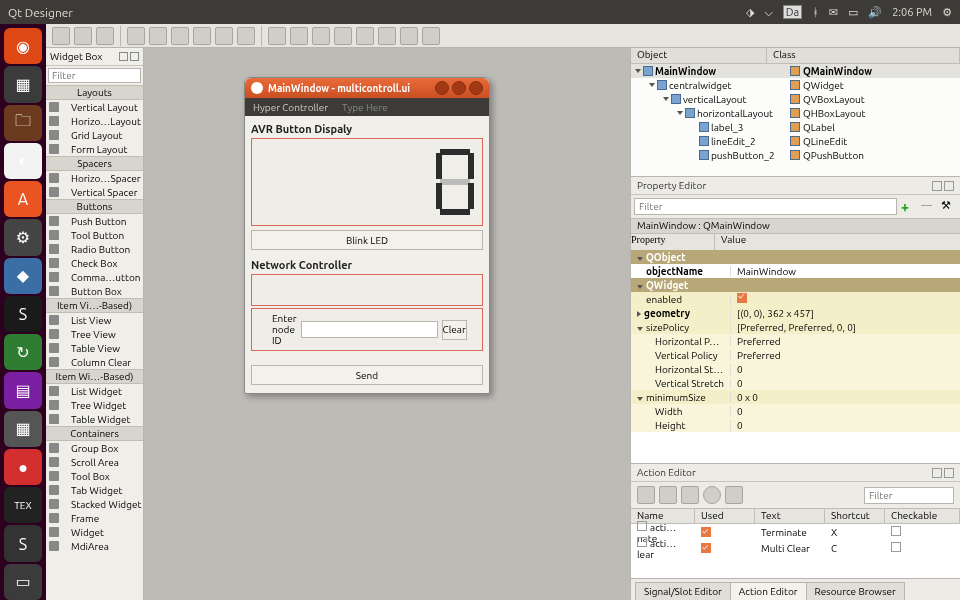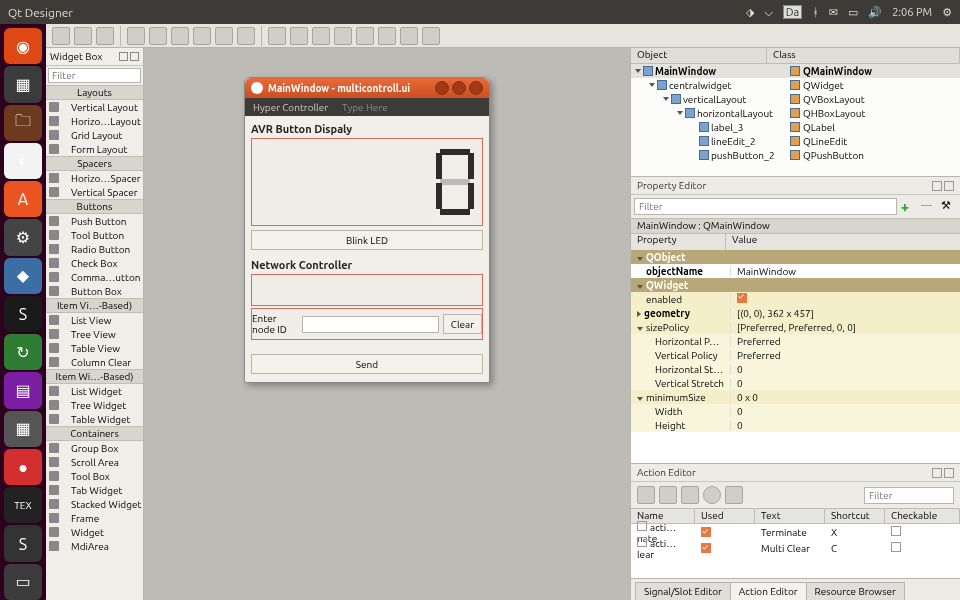--- a/index.html
+++ b/index.html
@@ -53,21 +53,21 @@
 .win .grplabel { font-size: 11px; font-weight: bold; color: #222; padding: 3px 0; }
 .win .redbox { border: 1px solid #d96a5a; background: #efede7; }
 .win .avrpanel { height: 88px; display: flex; justify-content: flex-end; align-items: center; padding: 4px 6px;}
 .seg7 { width: 42px; height: 70px; background: #f0eee9; position: relative; }
 .seg7 .s { position: absolute; background: #2c2c2c; }
 .seg7 .h { height: 6px; left: 6px; right: 6px; }
 .seg7 .v { width: 6px; top: 6px; height: 26px; }
 .seg7 .t { top: 2px; } .seg7 .m { top: 32px; background:#bbb;} .seg7 .b { bottom: 2px; }
 .seg7 .l1 { left: 2px; } .seg7 .r1 { right: 2px; } .seg7 .v2 { top: 36px; height:26px;}
 .win .btn { width: 100%; height: 20px; background: #f3f1ea; border: 1px solid #b8b5ae; font-size: 10px; margin-top: 4px; }
-.win .row { display: flex; align-items: center; gap: 4px; padding: 4px 0; }
+.win .row { display: flex; align-items: center; gap: 4px; padding: 4px 20px; }
 .win .row label { font-size: 10px; }
 .win .row input[type=text] { flex: 1; font-size: 10px; padding: 2px 3px; border: 1px solid #b8b5ae; background:#fff;}
 .win .rowbtn { width: 52px; font-size: 10px; height: 20px; background: #f3f1ea; border: 1px solid #b8b5ae; }
 .win .netpanel { height: 32px; }
 
 
 .rightcol { width: 330px; background: #ecebe6; border-left: 1px solid #b8b5ae; display: flex; flex-direction: column; }
 .panehead { height: 18px; display: flex; align-items: center; padding: 0 6px; font-size: 10px; border-bottom: 1px solid #c8c5be; color:#333;}
 .panehead .phicons { margin-left:auto; display:flex; gap:2px;}
 .panehead .phicons span{width:10px;height:10px;border:1px solid #999;}
@@ -82,21 +82,21 @@
 .miniic{width:10px;height:10px;background:#7aa3d0;border:1px solid #4a6a90;flex-shrink:0;}
 .miniic.l{background:#e0a050;}
 .trow.sel { background: #e4e2dc; font-weight:bold;}
 
 .propedit { flex: 1; display: flex; flex-direction: column; border-top: 1px solid #b8b5ae; min-height:0;}
 .propedit .filterrow { display: flex; padding: 3px; gap: 4px; align-items: center; }
 .propedit .filterrow input { flex: 1; font-size: 10px; padding: 2px 4px; border: 1px solid #b8b5ae; background:#fff;}
 .propedit .fbtn{width:16px;height:16px;}
 .propedit .crumb { height: 16px; background: #d8d5ce; font-size: 10px; padding: 1px 6px; border-top:1px solid #c0bdb5;border-bottom:1px solid #c0bdb5;}
 .propedit .phdr { display: flex; height: 16px; background: #e6e4de; font-size: 10px; }
-.propedit .phdr div:first-child { width: 95px; padding-left: 6px; border-right:1px solid #c0bdb5;}
+.propedit .phdr div:first-child { width: 84px; border-right:1px solid #c0bdb5;font-family:Liberation Serif, serif;}
 .propedit .phdr div:last-child { flex: 1; padding-left: 6px; }
 .propedit .plist { flex: 1; overflow: hidden; font-size: 10px; background:#fff;}
 .prow { display: flex; height: 14px; align-items: center; }
 .prow .p1 { width: 100px; padding-left: 6px; border-right: 1px solid #e0ded8; white-space:nowrap;overflow:hidden;}
 .prow .p2 { flex: 1; padding-left: 6px; }
 .prow.cat { background: #b8a878; color: #fff; font-weight: bold; }
 .prow.cat .p1{border:none;}
 .prow.yel { background: #f5efc9; }
 .prow.yel2 { background: #f9f5da; }
 .prow .chk { width:10px;height:10px;background:#e77843;display:inline-block;position:relative;}

